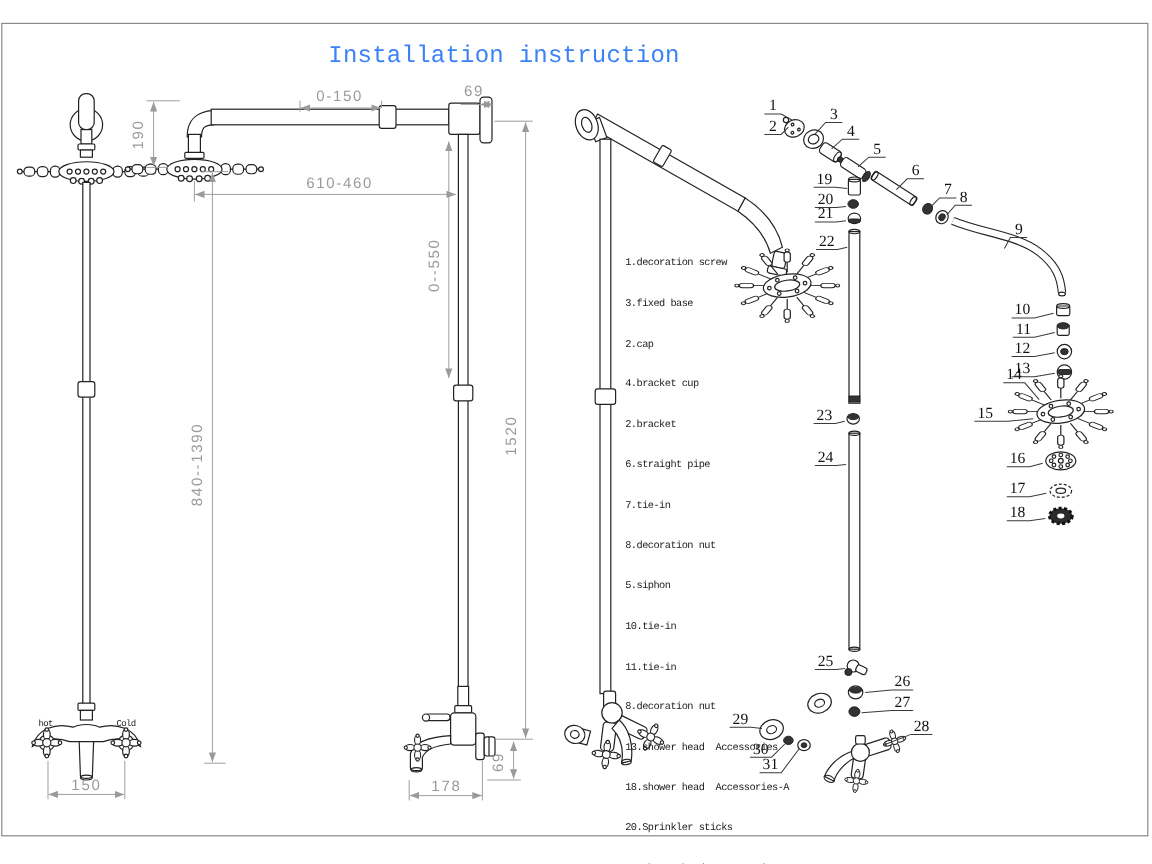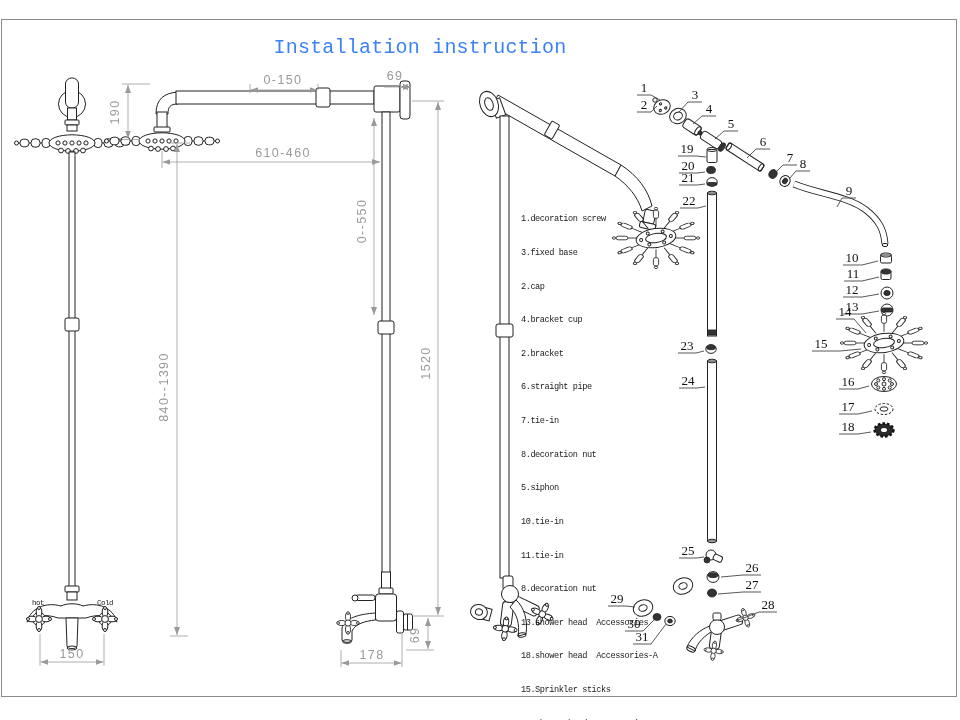--- a/index.html
+++ b/index.html
@@ -463,21 +463,21 @@
   <div>2.bracket</div>
   <div>6.straight pipe</div>
   <div>7.tie-in</div>
   <div>8.decoration nut</div>
   <div>5.siphon</div>
   <div>10.tie-in</div>
   <div>11.tie-in</div>
   <div>8.decoration nut</div>
   <div>13.shower head  Accessories</div>
   <div>18.shower head  Accessories-A</div>
-  <div>15.Sprinkler sticks</div>
+  <div>20.Sprinkler sticks</div>
   <div>16.shower head  Accessories-B</div>
   
   
   
   
   
   
   
   
   

